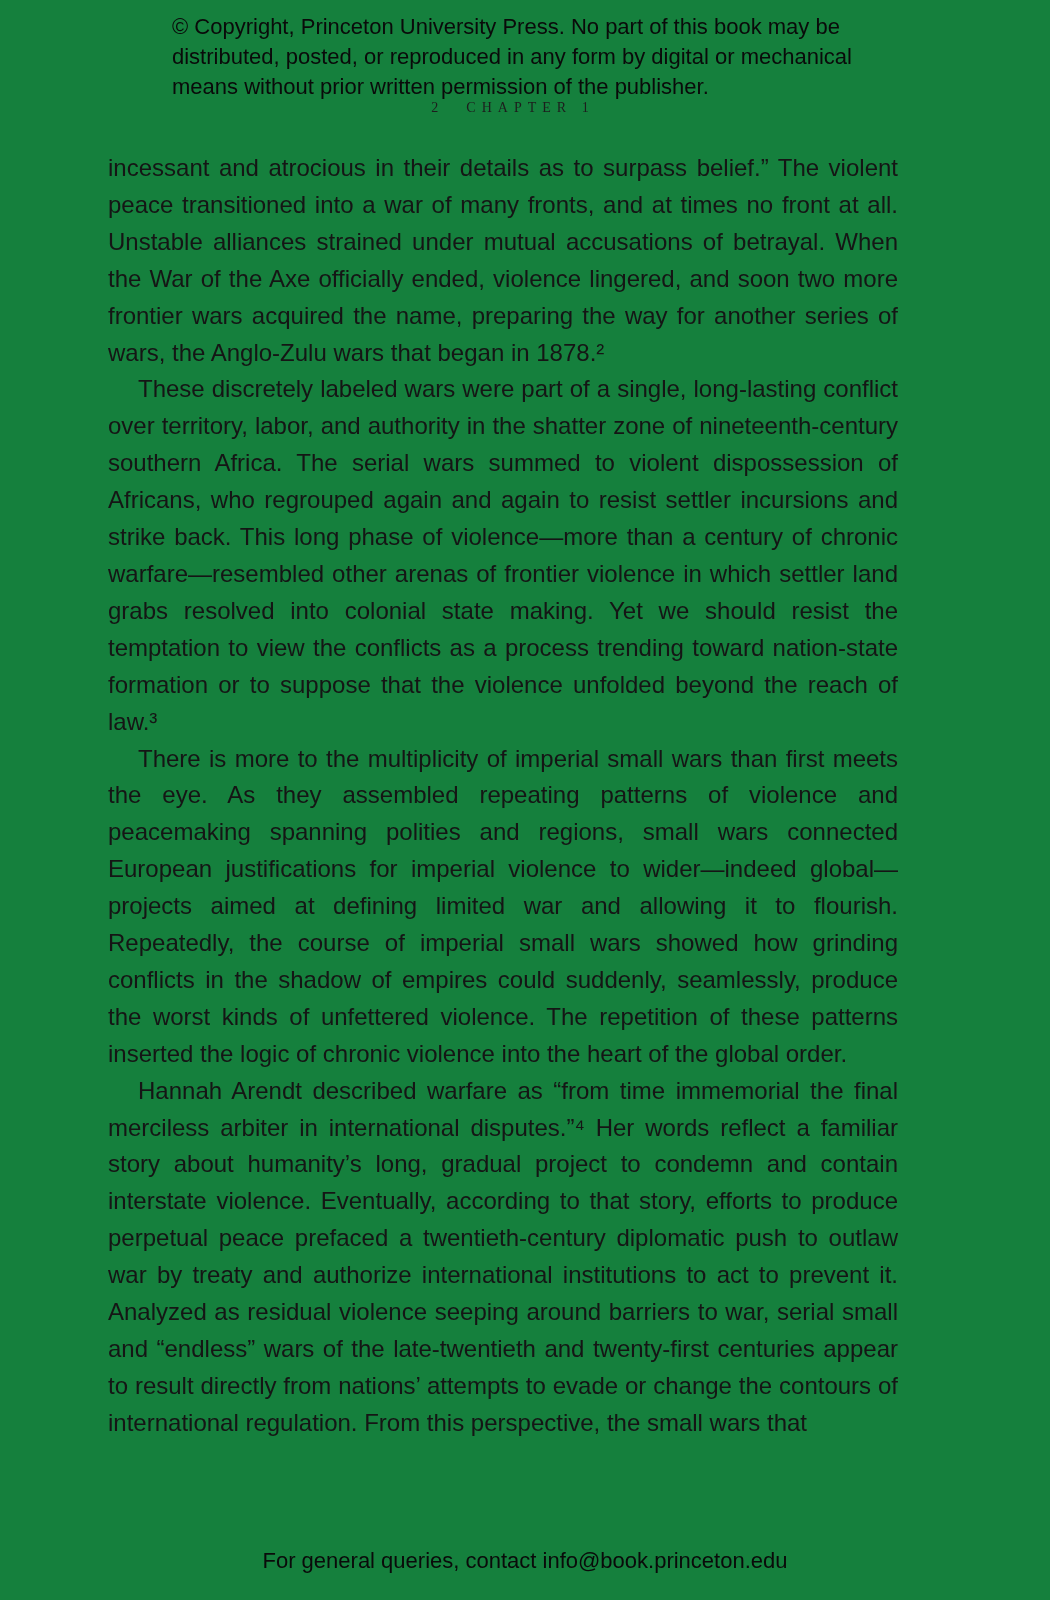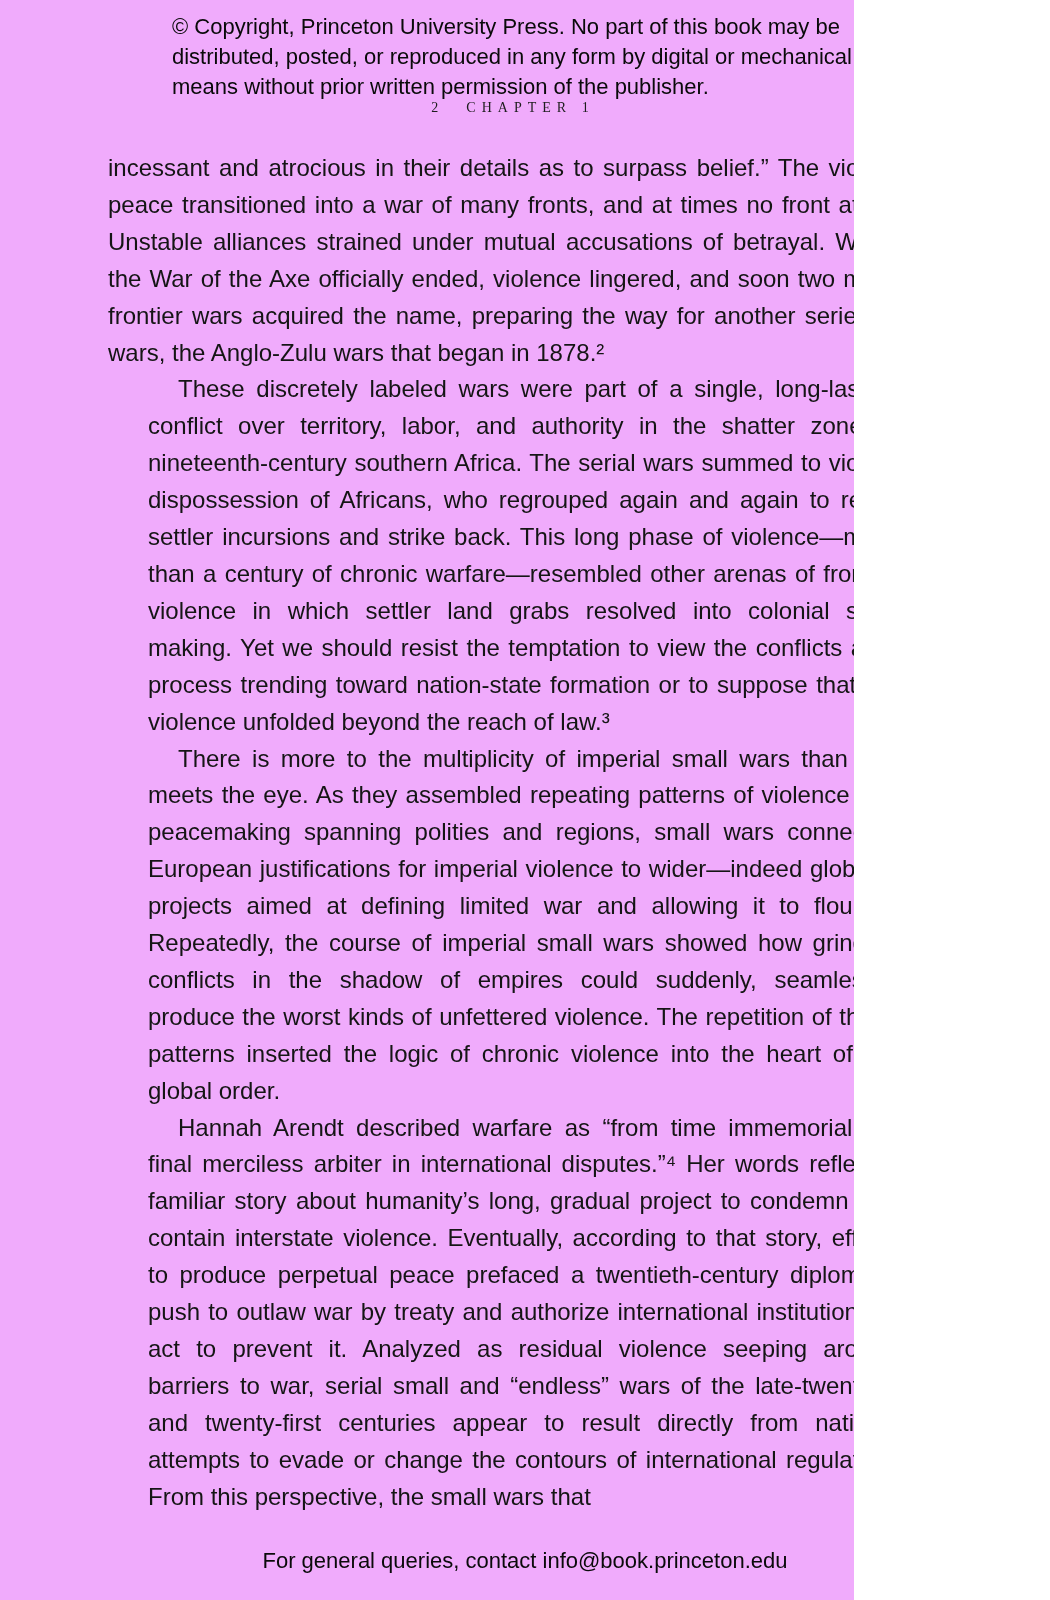--- a/index.html
+++ b/index.html
@@ -2,23 +2,23 @@
 <html lang="en"><head>
 <meta charset="utf-8">
 <style>
   html, body {
     margin: 0;
     padding: 0;
     background: #ffffff;
   }
   .page {
     position: relative;
-    width: 854px;
+    width: 1050px;
     height: 1600px;
-    background: #f0abfc;
+    background: #15803d;
     overflow: hidden;
   }
   .copyright {
     position: absolute;
     left: 172px;
     top: 12px;
     width: 720px;
     font-family: "Liberation Sans", sans-serif;
     font-size: 22px;
     line-height: 30px;
@@ -52,21 +52,20 @@
     line-height: 36.9px;
     color: #151515;
     text-align: justify;
   }
   .body-text p {
     margin: 0;
     padding: 0;
   }
   .body-text p.indent {
     text-indent: 30px;
-    margin-left: 40px;
   }
   .footer {
     position: absolute;
     left: 0;
     top: 1548px;
     width: 1050px;
     text-align: center;
     font-family: "Liberation Sans", sans-serif;
     font-size: 22px;
     color: #0a0a0a;

